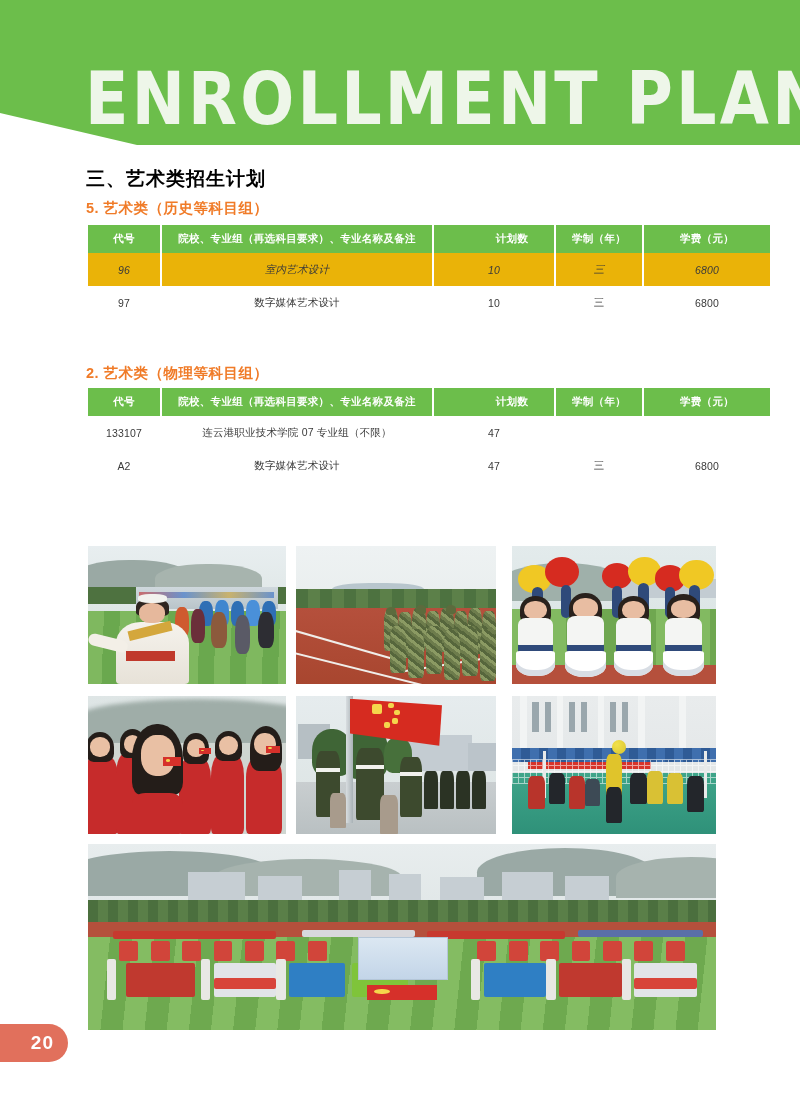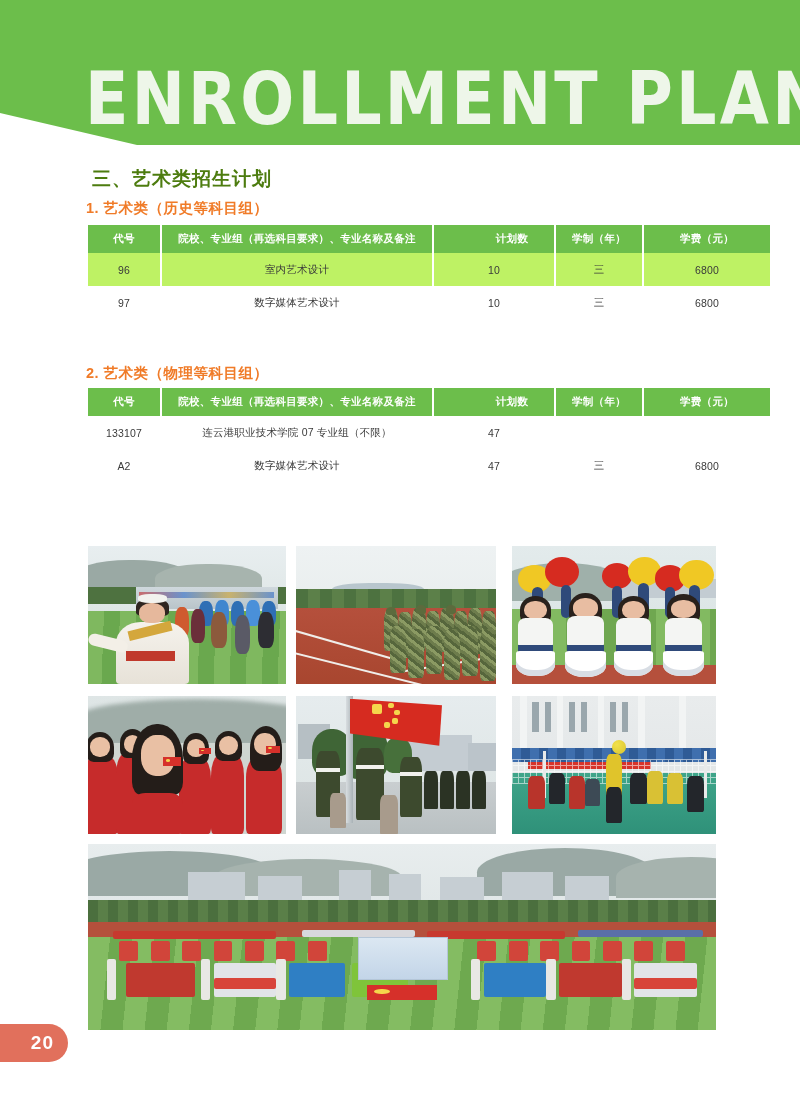--- a/index.html
+++ b/index.html
@@ -37,24 +37,24 @@
     letter-spacing: 3px;
     color: #eef6e9;
     white-space: nowrap;
     transform: scaleX(1.06) scaleY(1.22);
     transform-origin: left top;
   }
 
   
   .h-main {
     position: absolute;
-    left: 92px;
+    left: 86px;
     font-size: 19px;
     font-weight: 700;
-    color: #4d7c0f;
+    color: #000000;
     letter-spacing: 1px;
     white-space: nowrap;
   }
   .h-sub {
     position: absolute;
     left: 86px;
     font-size: 14.5px;
     font-weight: 700;
     color: #f07b28;
     letter-spacing: .5px;
@@ -84,21 +84,21 @@
   .tbl th:last-child { border-right: none; }
   .tbl td {
     height: 31px;
     text-align: center;
     font-size: 10.5px;
     color: #3a3a3a;
     border-right: 2px solid #ffffff;
     letter-spacing: .2px;
   }
   .tbl td:last-child { border-right: none; }
-  .tbl tr.alt td { background: #bef264; }
+  .tbl tr.alt td { background: #eab308; font-style: italic; }
   .tbl tr.plain td { background: #ffffff; }
 
   .c-code   { width: 70px; }
   .c-name   { width: 268px; }
   .c-plan   { width: 82px; padding-left: 37px; }
   .c-years  { width: 84px; }
   .c-fee    { width: 124px; }
 
   
   .photo {
@@ -267,21 +267,21 @@
   }
 </style>
 </head>
 <body>
 
 <div class="banner"></div>
 <div class="banner-title">ENROLLMENT  PLAN</div>
 
 <div class="h-main" style="top:166px;">三、艺术类招生计划</div>
 
-<div class="h-sub" style="top:199px;">1. 艺术类（历史等科目组）</div>
+<div class="h-sub" style="top:199px;">5. 艺术类（历史等科目组）</div>
 
 <table class="tbl" style="top:225px;">
   <thead>
     <tr>
       <th class="c-code">代号</th>
       <th class="c-name">院校、专业组（再选科目要求）、专业名称及备注</th>
       <th class="c-plan">计划数</th>
       <th class="c-years">学制（年）</th>
       <th class="c-fee">学费（元）</th>
     </tr>

